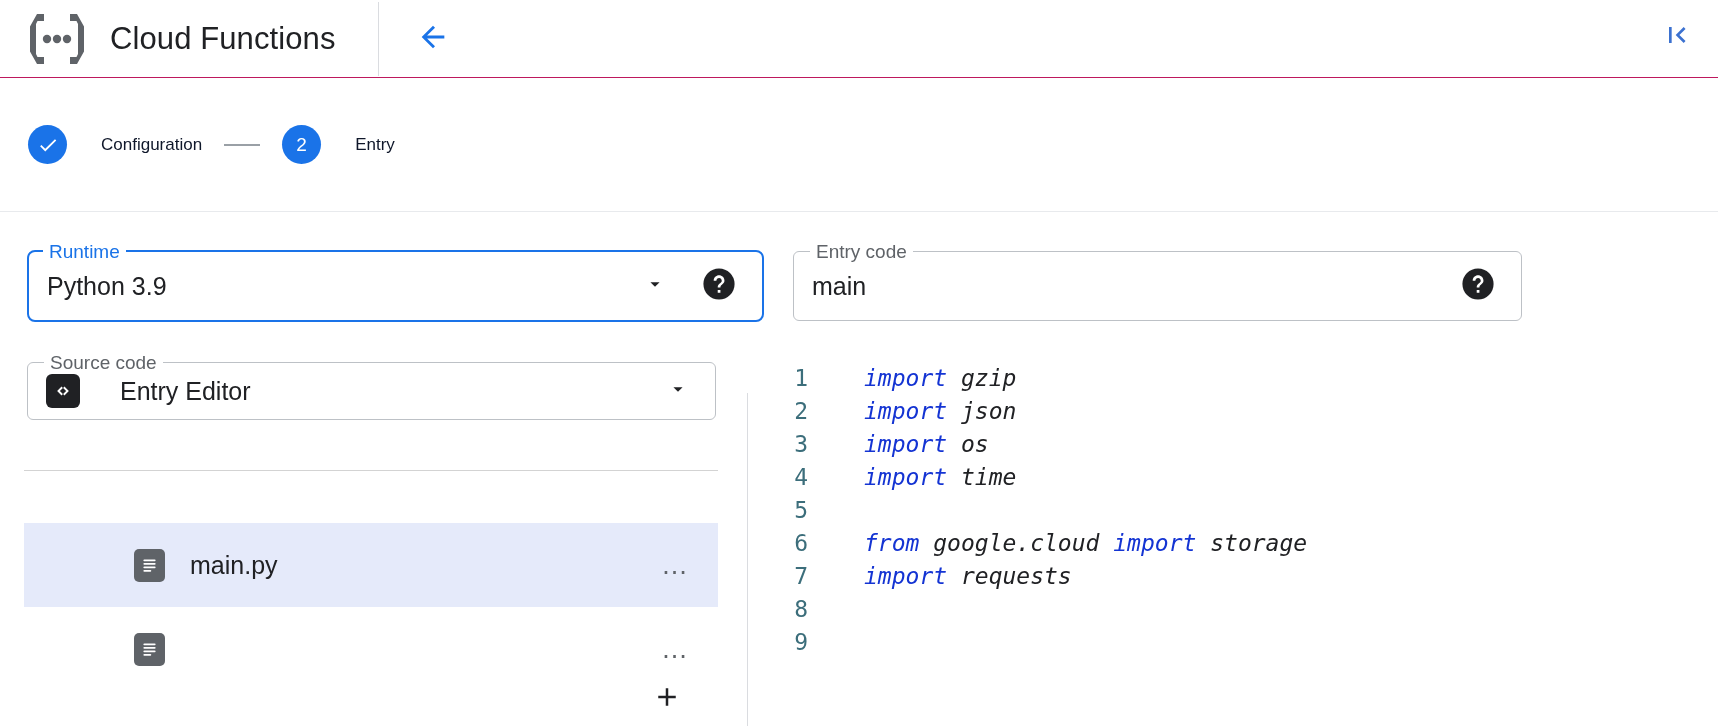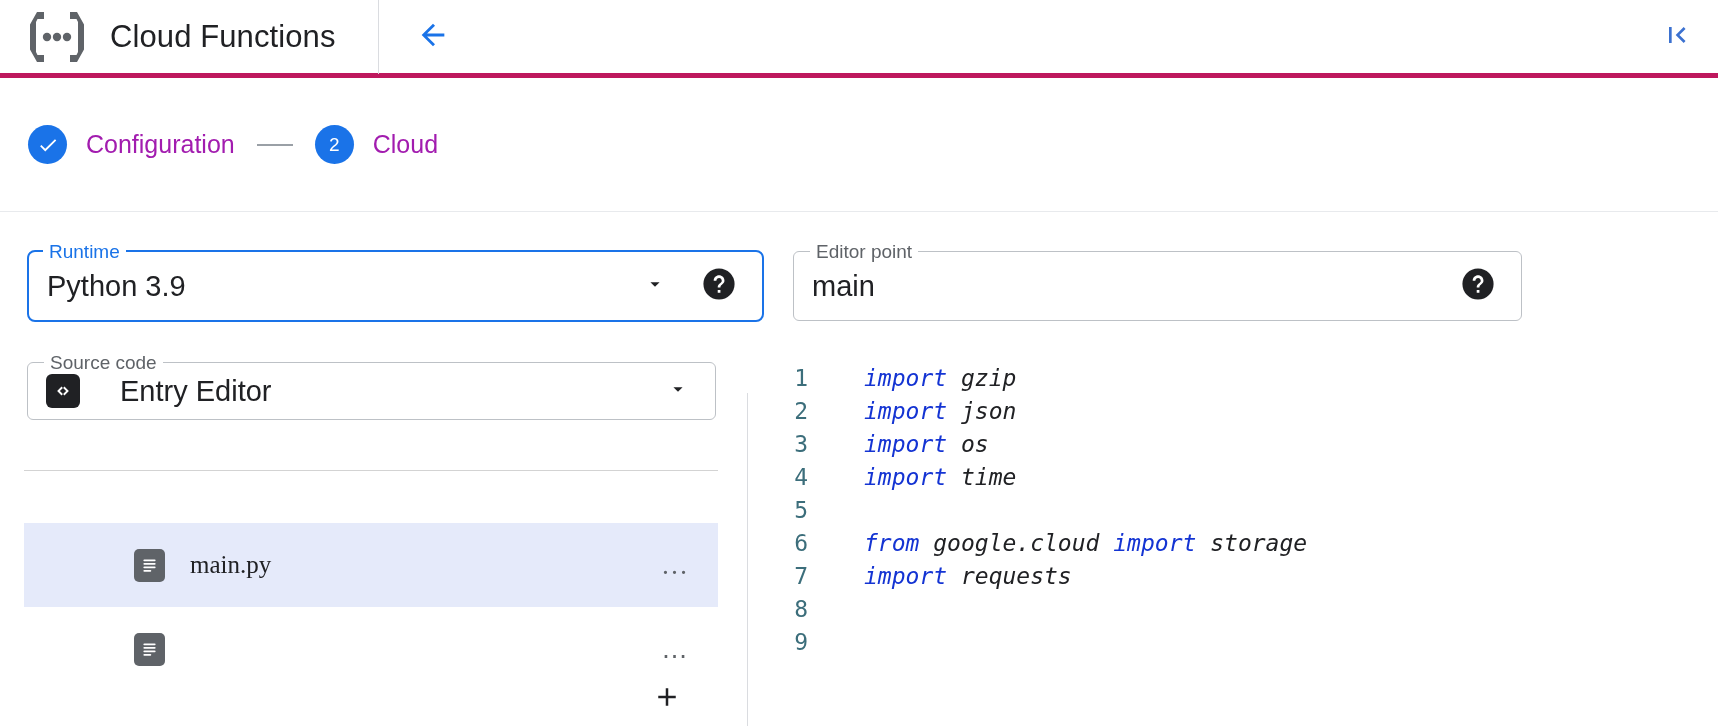--- a/index.html
+++ b/index.html
@@ -11,21 +11,21 @@
     overflow: hidden;
   }
 
   
   .topbar {
     position: absolute;
     top: 0; left: 0;
     width: 1718px;
     height: 78px;
     background: #ffffff;
-    border-bottom: 5px solid #be185d;
+    border-bottom: 1px solid #be185d;
     display: flex;
     align-items: center;
   }
   .brand {
     display: flex;
     align-items: center;
     height: 100%;
     padding-left: 28px;
   }
   .cf-logo {
@@ -90,23 +90,23 @@
     width: 39px; height: 39px;
     border-radius: 50%;
     background: #1a73e8;
     color: #fff;
     display: flex; align-items: center; justify-content: center;
     font-size: 19px;
     flex: 0 0 auto;
   }
   .step-circle.done { background: #1a73e8; }
   .step-label {
-    font-size: 25px;
-    color: #a21caf;
-    margin-left: 19px;
+    font-size: 17px;
+    color: #0f172a;
+    margin-left: 34px;
     white-space: nowrap;
   }
   .step-connector {
     width: 36px;
     height: 2px;
     background: #9aa0a6;
     margin: 0 22px;
   }
 
   
@@ -143,21 +143,21 @@
   }
   .mfield.focused .m-label {
     color: #1a73e8;
     left: 14px;
   }
   .mfield .m-value {
     position: absolute;
     left: 18px;
     top: 50%;
     transform: translateY(-50%);
-    font-size: 29px;
+    font-size: 25px;
     color: #202124;
     white-space: nowrap;
   }
 
   
   #runtime-field {
     left: 27px; top: 37px;
     width: 737px; height: 72px;
   }
   #runtime-arrow {
@@ -229,21 +229,21 @@
     position: absolute;
     left: 24px; top: 310px;
     width: 694px;
   }
   .file-row {
     position: relative;
     height: 84px;
     display: flex;
     align-items: center;
   }
-  .file-row.selected { background: #e5eafa; font-family: Liberation Serif, serif; }
+  .file-row.selected { background: #e5eafa; }
   .file-icon {
     width: 31px; height: 33px;
     margin-left: 110px;
     border-radius: 5px;
     background: #5f6368;
     display: flex; align-items: center; justify-content: center;
     flex: 0 0 auto;
   }
   .file-name {
     font-size: 25px;
@@ -354,21 +354,21 @@
         <path d="M9 16.2L4.8 12l-1.4 1.4L9 19 21 7l-1.4-1.4z"></path>
       </svg>
     </span>
     <span class="step-label">Configuration</span>
   </div>
 
   <span class="step-connector"></span>
 
   <div class="step">
     <span class="step-circle">2</span>
-    <span class="step-label">Cloud</span>
+    <span class="step-label">Entry</span>
   </div>
 </div>
 
 <div class="content">
 
   <div class="mfield focused" id="runtime-field">
     <span class="m-label">Runtime</span>
     <span class="m-value">Python 3.9</span>
     <span id="runtime-arrow">
       <svg width="22" height="22" viewBox="0 0 24 24" fill="#202124">
@@ -377,21 +377,21 @@
     </span>
     <span id="runtime-help">
       <svg width="34" height="34" viewBox="0 0 24 24">
         <circle cx="12" cy="12" r="11" fill="#202124"></circle>
         <path fill="#ffffff" d="M11.1 16.2h1.9v1.9h-1.9zm.95-10.3c-2.1 0-3.8 1.7-3.8 3.8h1.9c0-1.05.85-1.9 1.9-1.9s1.9.85 1.9 1.9c0 1.9-2.85 1.66-2.85 4.75h1.9c0-2.14 2.85-2.37 2.85-4.75 0-2.1-1.7-3.8-3.8-3.8z"></path>
       </svg>
     </span>
   </div>
 
   <div class="mfield" id="entry-field">
-    <span class="m-label">Editor point</span>
+    <span class="m-label">Entry code</span>
     <span class="m-value">main</span>
     <span id="entry-help">
       <svg width="34" height="34" viewBox="0 0 24 24">
         <circle cx="12" cy="12" r="11" fill="#202124"></circle>
         <path fill="#ffffff" d="M11.1 16.2h1.9v1.9h-1.9zm.95-10.3c-2.1 0-3.8 1.7-3.8 3.8h1.9c0-1.05.85-1.9 1.9-1.9s1.9.85 1.9 1.9c0 1.9-2.85 1.66-2.85 4.75h1.9c0-2.14 2.85-2.37 2.85-4.75 0-2.1-1.7-3.8-3.8-3.8z"></path>
       </svg>
     </span>
   </div>
 
   <div class="mfield" id="source-field">

